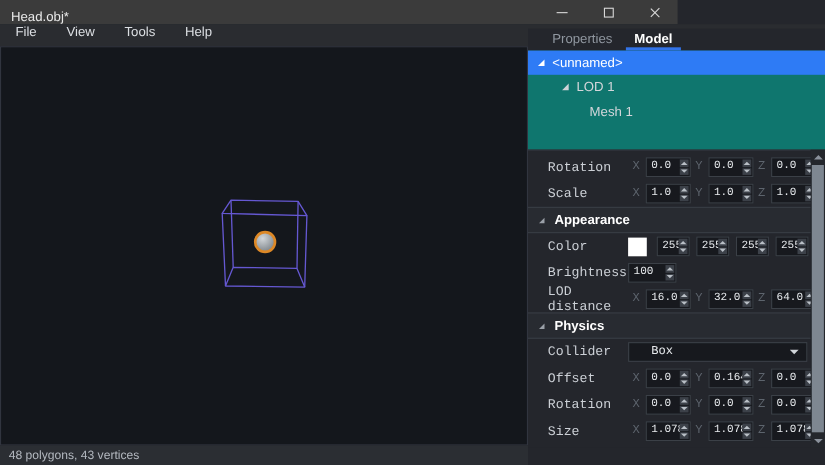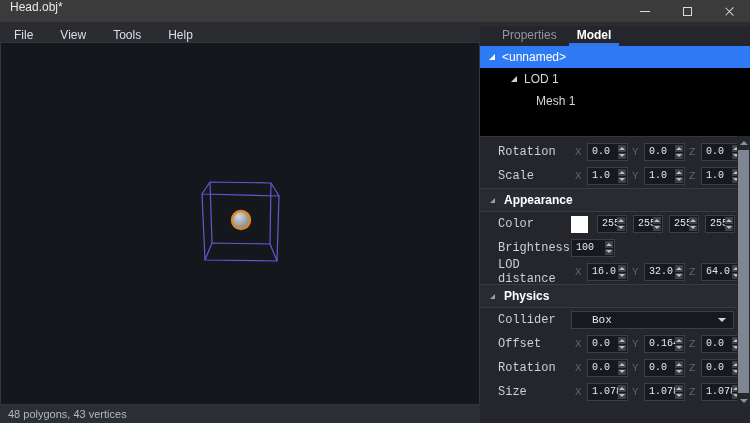--- a/index.html
+++ b/index.html
@@ -3,54 +3,54 @@
 <meta charset="utf-8">
 <style>
   html,body { margin:0; padding:0; background:#1a1a1a; }
   * { box-sizing:border-box; }
   .window {
     position:relative; width:750px; height:423px; overflow:hidden;
     font-family:"Liberation Sans", sans-serif; background:#24262c;
     -webkit-font-smoothing:antialiased;
   }
   
-  .titlebar { position:absolute; top:0; left:0; width:750px; height:22px;
-    background:#3b3b3b; display:flex; align-items:flex-start; }
+  .titlebar { position:absolute; top:0; left:0; width:616px; height:22px;
+    background:#3b3b3b; display:flex; align-items:flex-end; }
   .title-text { color:#e8e8e8; font-size:12px; padding-left:10px; }
   .win-controls { position:absolute; right:0; top:0; height:22px; display:flex; }
   .win-btn { width:42px; height:22px; display:flex; align-items:center; justify-content:center; }
   .glyph-min { width:10px; height:1px; background:#d9d9d9; }
   .glyph-max { width:9px; height:9px; border:1px solid #d9d9d9; }
   .glyph-close { position:relative; width:11px; height:11px; }
   .glyph-close::before,.glyph-close::after { content:""; position:absolute; left:5px; top:0;
     width:1.4px; height:11px; background:#d9d9d9; }
   .glyph-close::before { transform:rotate(45deg); }
   .glyph-close::after  { transform:rotate(-45deg); }
   
   .menubar { position:absolute; top:22px; left:0; width:750px; height:20px;
-    background:#2a2c30; display:flex; align-items:flex-end; padding-left:14px; }
+    background:#2a2c30; display:flex; align-items:flex-start; padding-left:14px; }
   .menu-item { color:#dcdfe3; font-size:12px; margin-right:27px; }
   
   .viewport { position:absolute; top:42px; left:0; width:480px; height:363px;
     background:#14171c; border:1px solid #31353f; }
   .viewport svg { display:block; width:100%; height:100%; }
   
   .statusbar { position:absolute; top:405px; left:0; width:480px; height:18px;
     background:#2b2e33; color:#b4b9c0; font-size:11px; line-height:18px; padding-left:8px; }
   
   .rightpanel { position:absolute; top:26px; left:480px; width:270px; height:381px;
     background:#24262c; }
   .tabs { position:relative; height:20px; display:flex; align-items:center; padding-left:12px; }
   .tab { font-size:12px; height:20px; line-height:19px; padding:0 10px; position:relative; }
   .tab.inactive { color:#9097a0; }
   .tab.active { color:#ffffff; font-weight:bold; }
   .tab.active::after { content:""; position:absolute; left:2px; right:2px; bottom:0;
     height:3px; background:#3273e8; }
   
-  .tree { position:absolute; top:20px; left:0; right:0; height:90px; background:#000000; }
+  .tree { position:absolute; top:20px; left:0; right:0; height:90px; background:#0f766e; }
   .tree-row { height:22px; display:flex; align-items:center; font-size:12px; color:#d4d7db; }
   .tree-row.selected { background:#2e7bf5; color:#ffffff; }
   .expander { width:0; height:0; border-left:6px solid transparent;
     border-bottom:6px solid #cfd3d8; margin-right:7px; }
   .tree-row.selected .expander { border-bottom-color:#ffffff; }
   .ind0 { padding-left:9px; } .ind1 { padding-left:31px; } .ind2 { padding-left:56px; }
   
   .props { position:absolute; top:110px; bottom:0; left:0; right:13px;
     border-top:1px solid #32363e; padding-top:3px; }
   .prow { display:flex; align-items:center; height:24px; padding-left:18px;font-family:Liberation Mono, monospace; }

